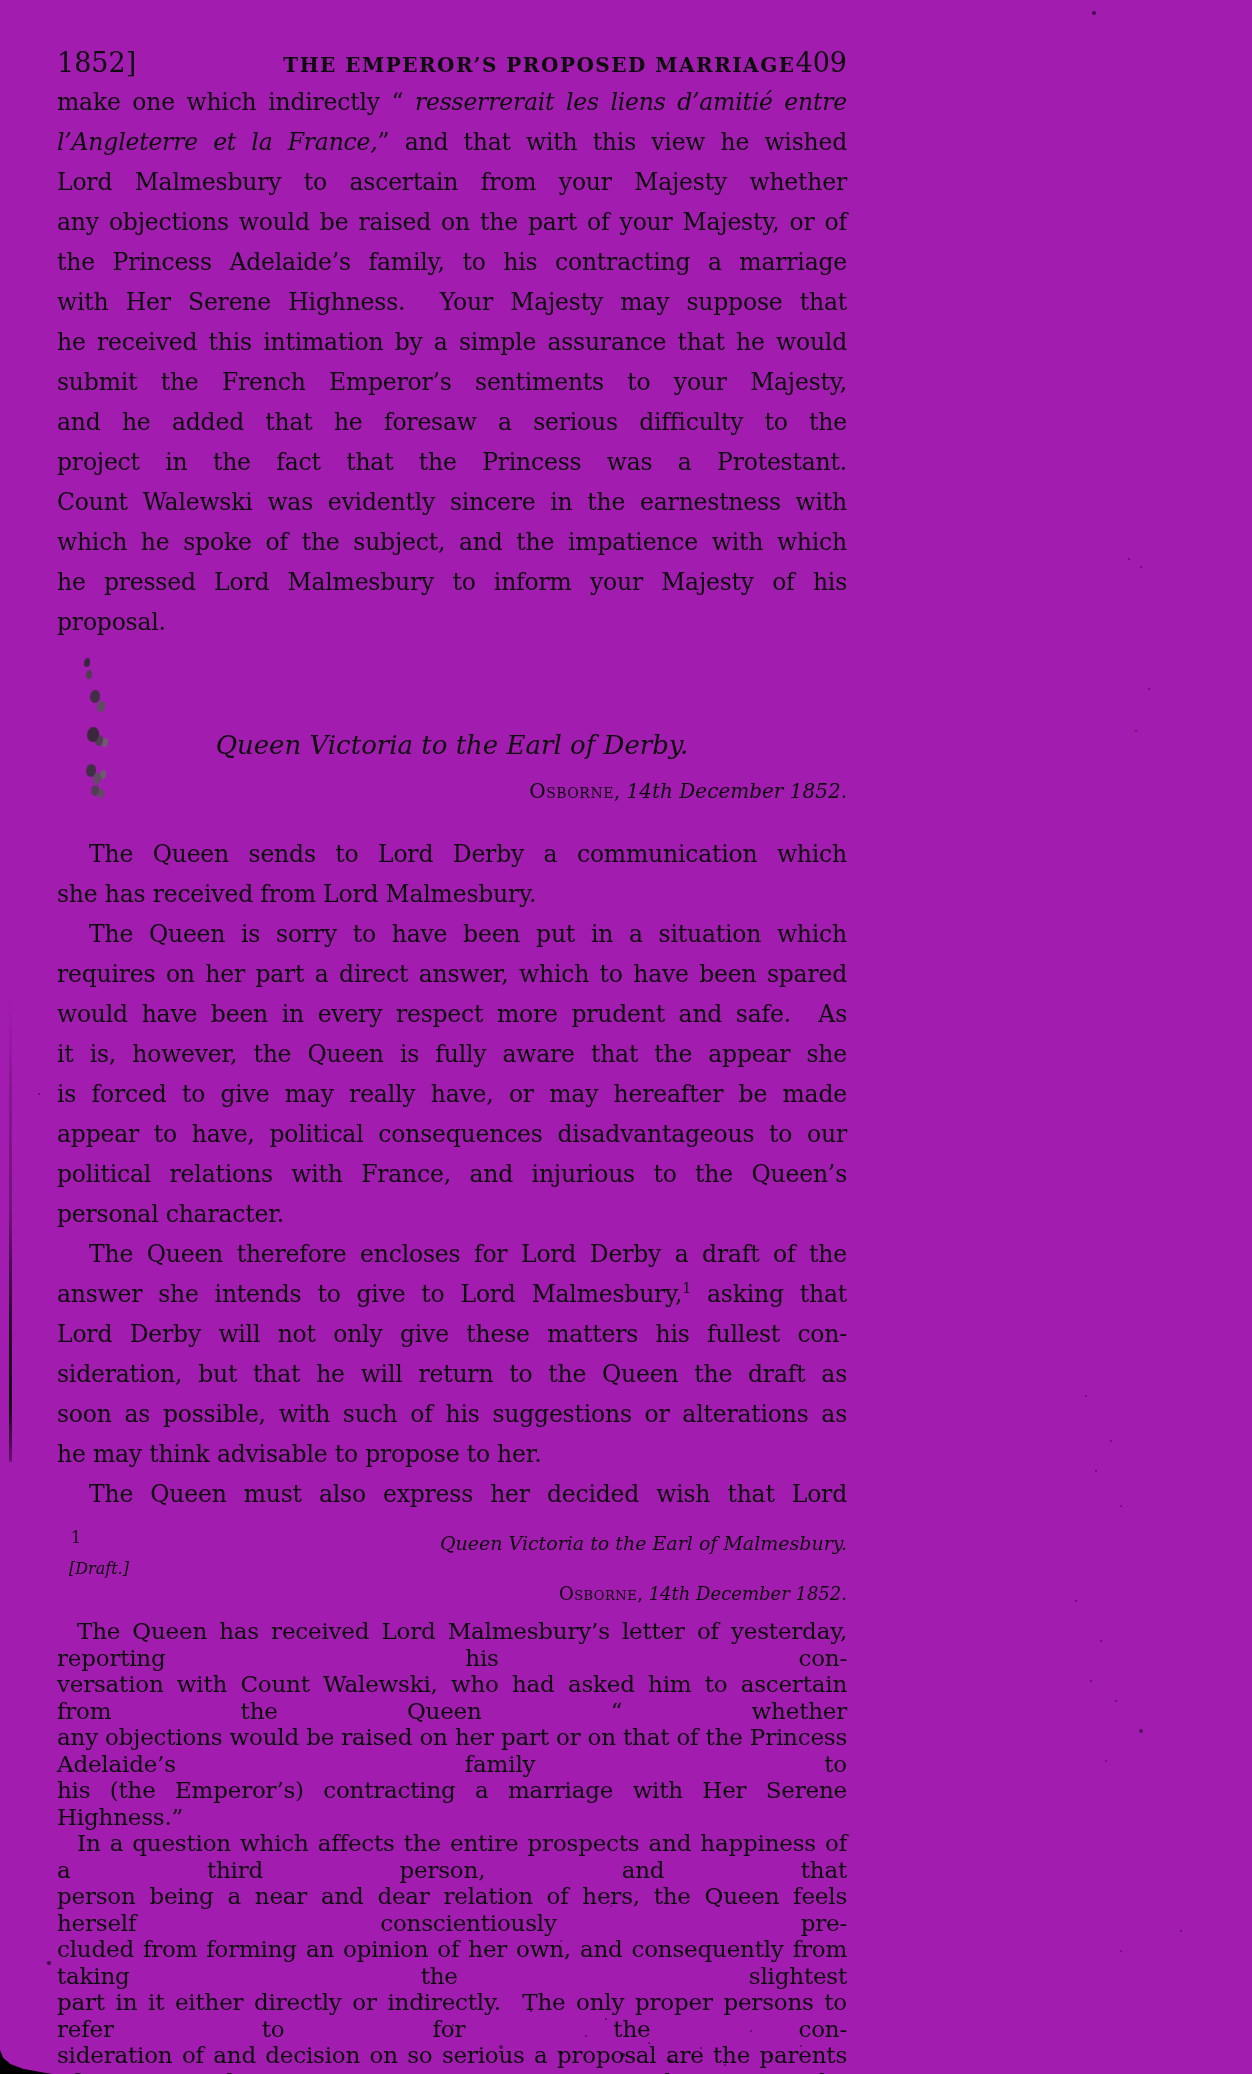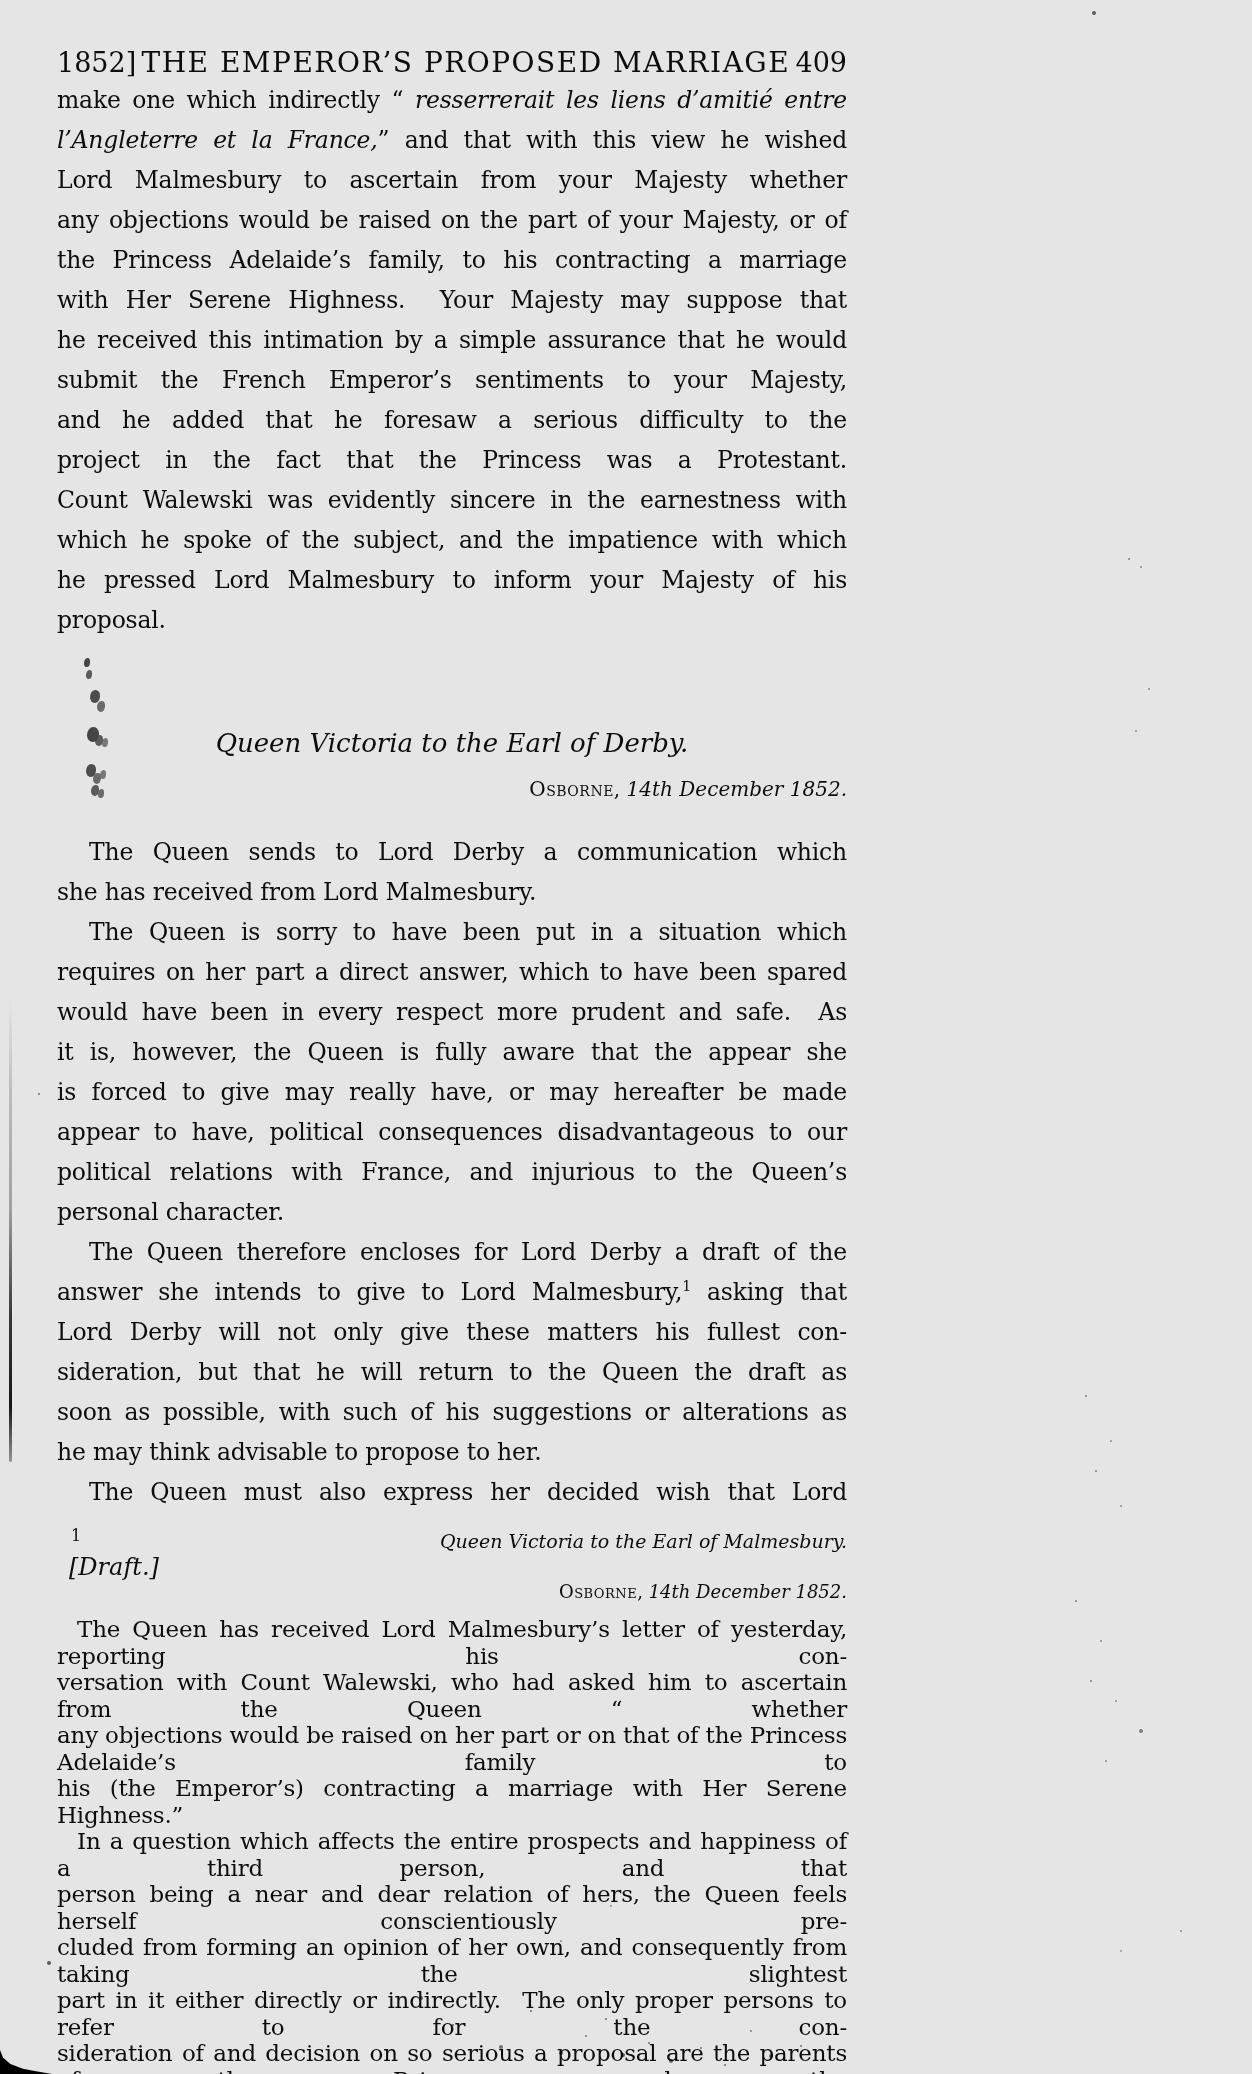--- a/index.html
+++ b/index.html
@@ -1,27 +1,27 @@
 <!DOCTYPE html>
 <html><head>
 <meta charset="utf-8">
 <style>
   html,body{margin:0;padding:0;background:#888;}
   .page{
     position:relative;
     width:1252px;height:2074px;
-    background:#e5e5e5;
+    background:#a21caf;
     overflow:hidden;
     font-family:"DejaVu Serif","Liberation Serif",serif;
     color:#0d0d0d;
   }
   .column{position:absolute;left:57px;top:46px;width:790px;}
   
   .header{display:flex;align-items:baseline;font-size:27px;line-height:34px;white-space:nowrap;}
-  .header .htitle{flex:1;text-align:center;font-size:28px;letter-spacing:1.5px;}
+  .header .htitle{flex:1;text-align:right;font-size:20px;letter-spacing:1.5px;font-weight:bold;}
   
   .para{margin:0;}
   .para.main{font-size:23.5px;line-height:40px;letter-spacing:-0.2px;}
   .para.main-first{}
   .para.fn{font-size:23px;line-height:26.5px;letter-spacing:-0.2px;}
   .para.fn-first{margin-top:12px;}
   .line{text-align:justify;text-align-last:justify;text-justify:inter-word;}
   .line.last{text-align-last:left;}
   .para.main .line.indent{text-indent:32px;}
   .para.fn .line.indent{text-indent:20px;}
@@ -29,21 +29,21 @@
   .seg-i{font-style:italic;}
   .seg-sc{font-variant:small-caps;letter-spacing:.5px;}
   sup.seg-sup{font-size:.6em;line-height:0;vertical-align:super;}
   
   .heading{margin-top:86px;text-align:center;font-size:26px;line-height:34px;}
   .dateline{margin-top:16px;margin-bottom:30px;text-align:right;font-size:20px;line-height:26px;}
   
   .fnhead{position:relative;margin-top:16px;line-height:26px;}
   .fnmarker{position:absolute;left:14px;top:-5px;font-size:16px;}
   .fnhead-title{text-align:right;font-size:19px;}
-  .draftline{margin-left:12px;font-size:24px;line-height:26px;}
+  .draftline{margin-left:12px;font-size:16px;line-height:26px;}
   .fndateline{text-align:right;font-size:18px;line-height:24px;}
   
   .smudge-cluster{
     position:absolute;left:84px;top:658px;width:6px;height:9px;
     background:#2a2a2a;border-radius:60% 40% 55% 45%;opacity:.85;
     box-shadow:2px 12px 0 0 #444,8px 34px 0 2px #333,14px 44px 0 1px #555,
       6px 72px 0 3px #2a2a2a,12px 78px 0 1px #444,18px 80px 0 0 #666,
       4px 108px 0 2px #333,10px 116px 0 1px #555,16px 112px 0 0 #666,
       8px 128px 0 1px #444,14px 131px 0 0 #555;
   }

